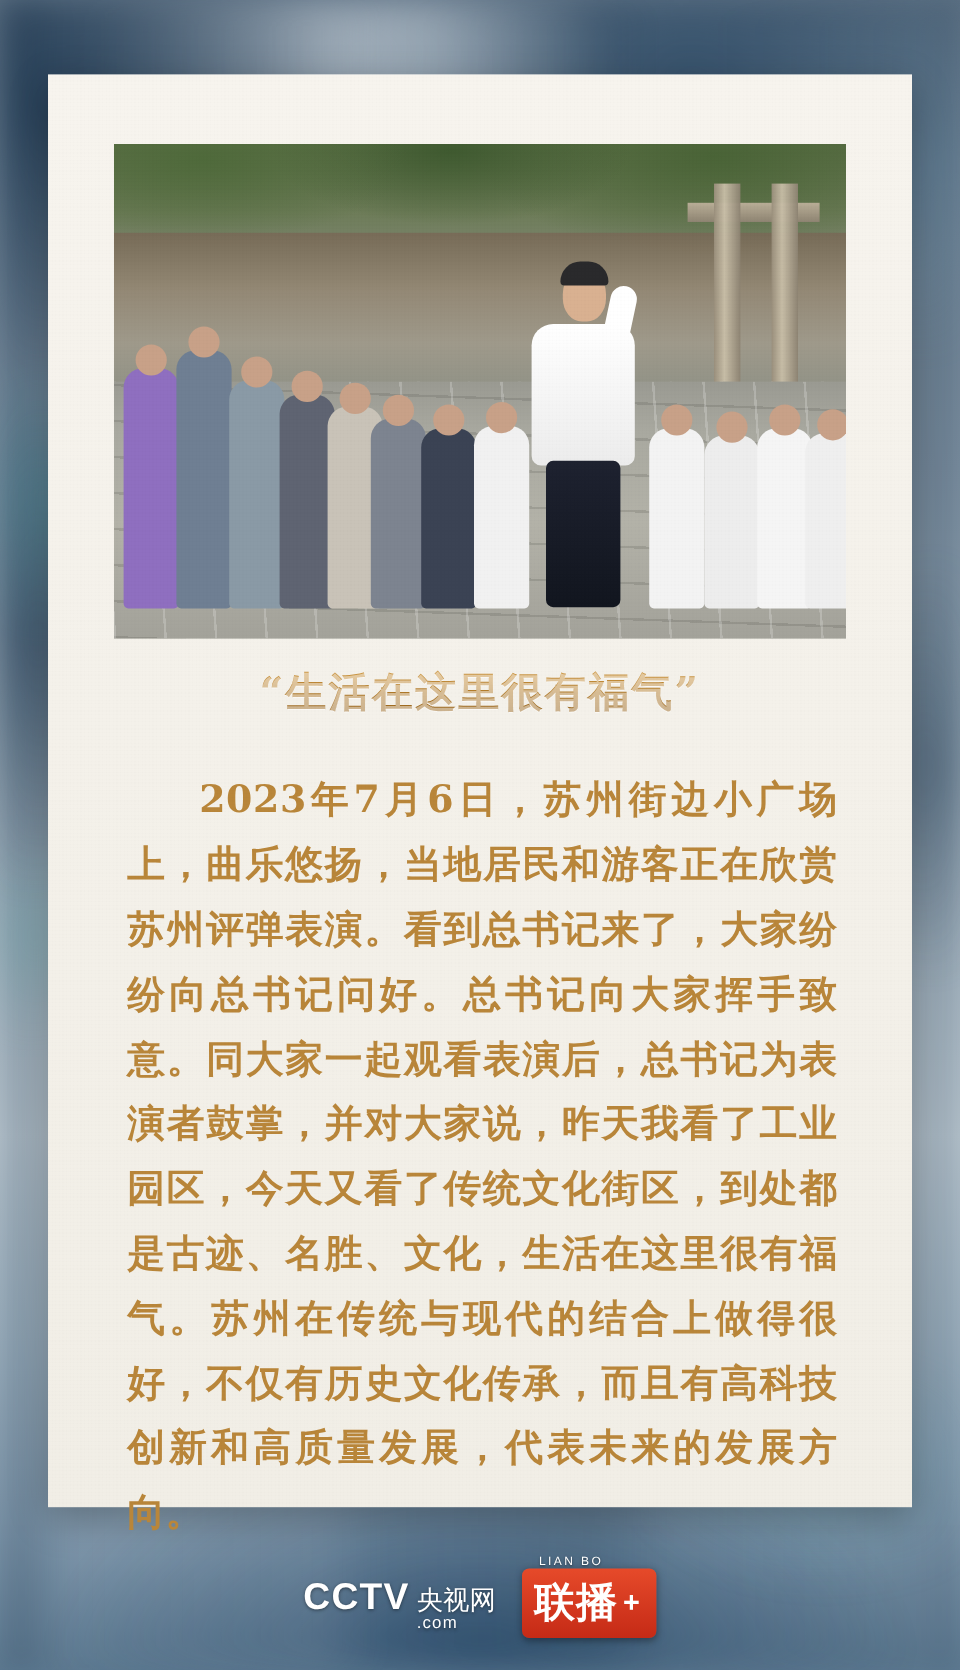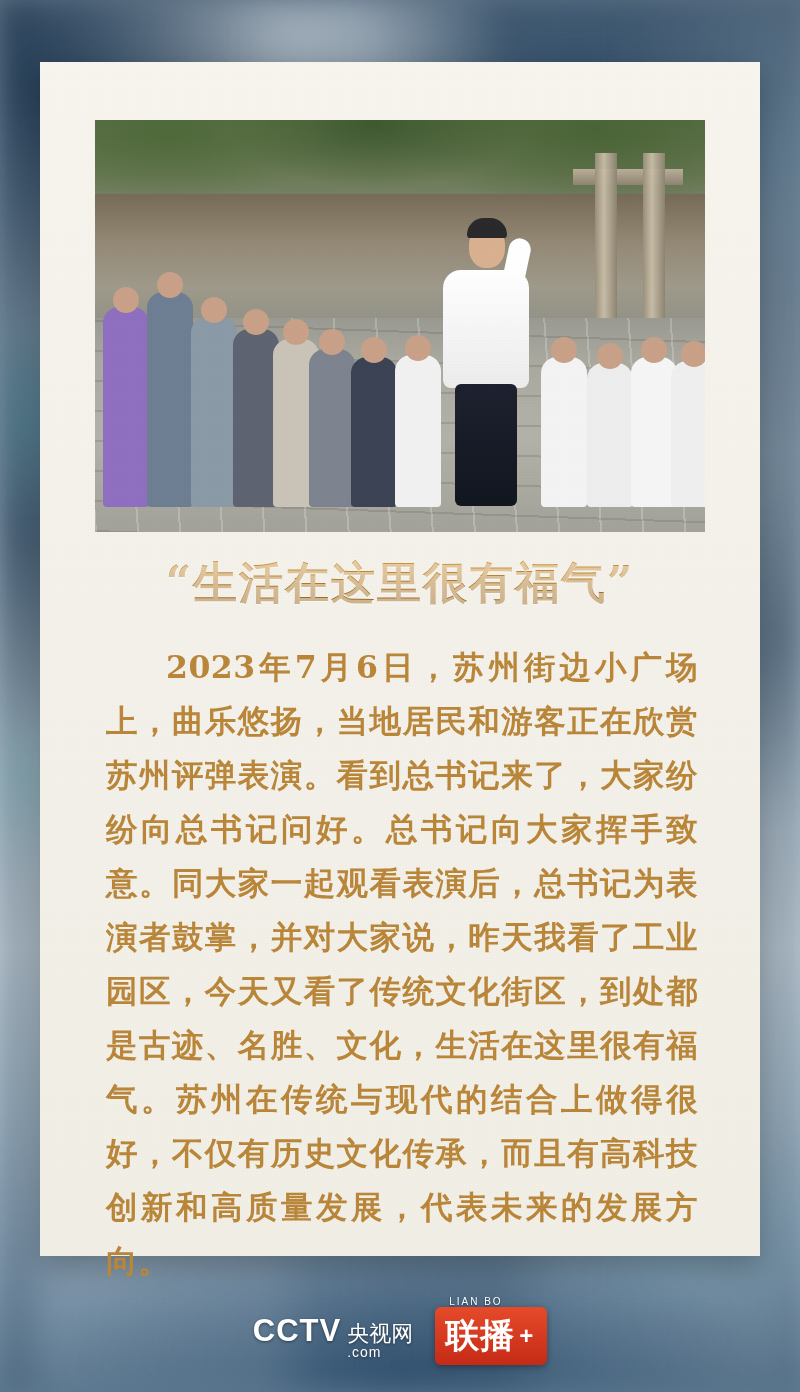--- a/index.html
+++ b/index.html
@@ -208,21 +208,21 @@
     transform: rotate(12deg);
   }
 
   
   #headline {
     position: absolute;
     left: 0; right: 0;
     top: 492px;
     text-align: center;
     font-family: "DejaVu Serif", serif;
-    font-size: 44px;
+    font-size: 34px;
     font-weight: bold;
     letter-spacing: 2px;
     color: #a9762c;
     background: linear-gradient(180deg, #d8a451 0%, #b37d2c 45%, #8d5c18 100%);
     -webkit-background-clip: text;
     background-clip: text;
     -webkit-text-fill-color: transparent;
     text-shadow: 0 1px 0 rgba(255,255,255,.5);
     white-space: nowrap;
   }

